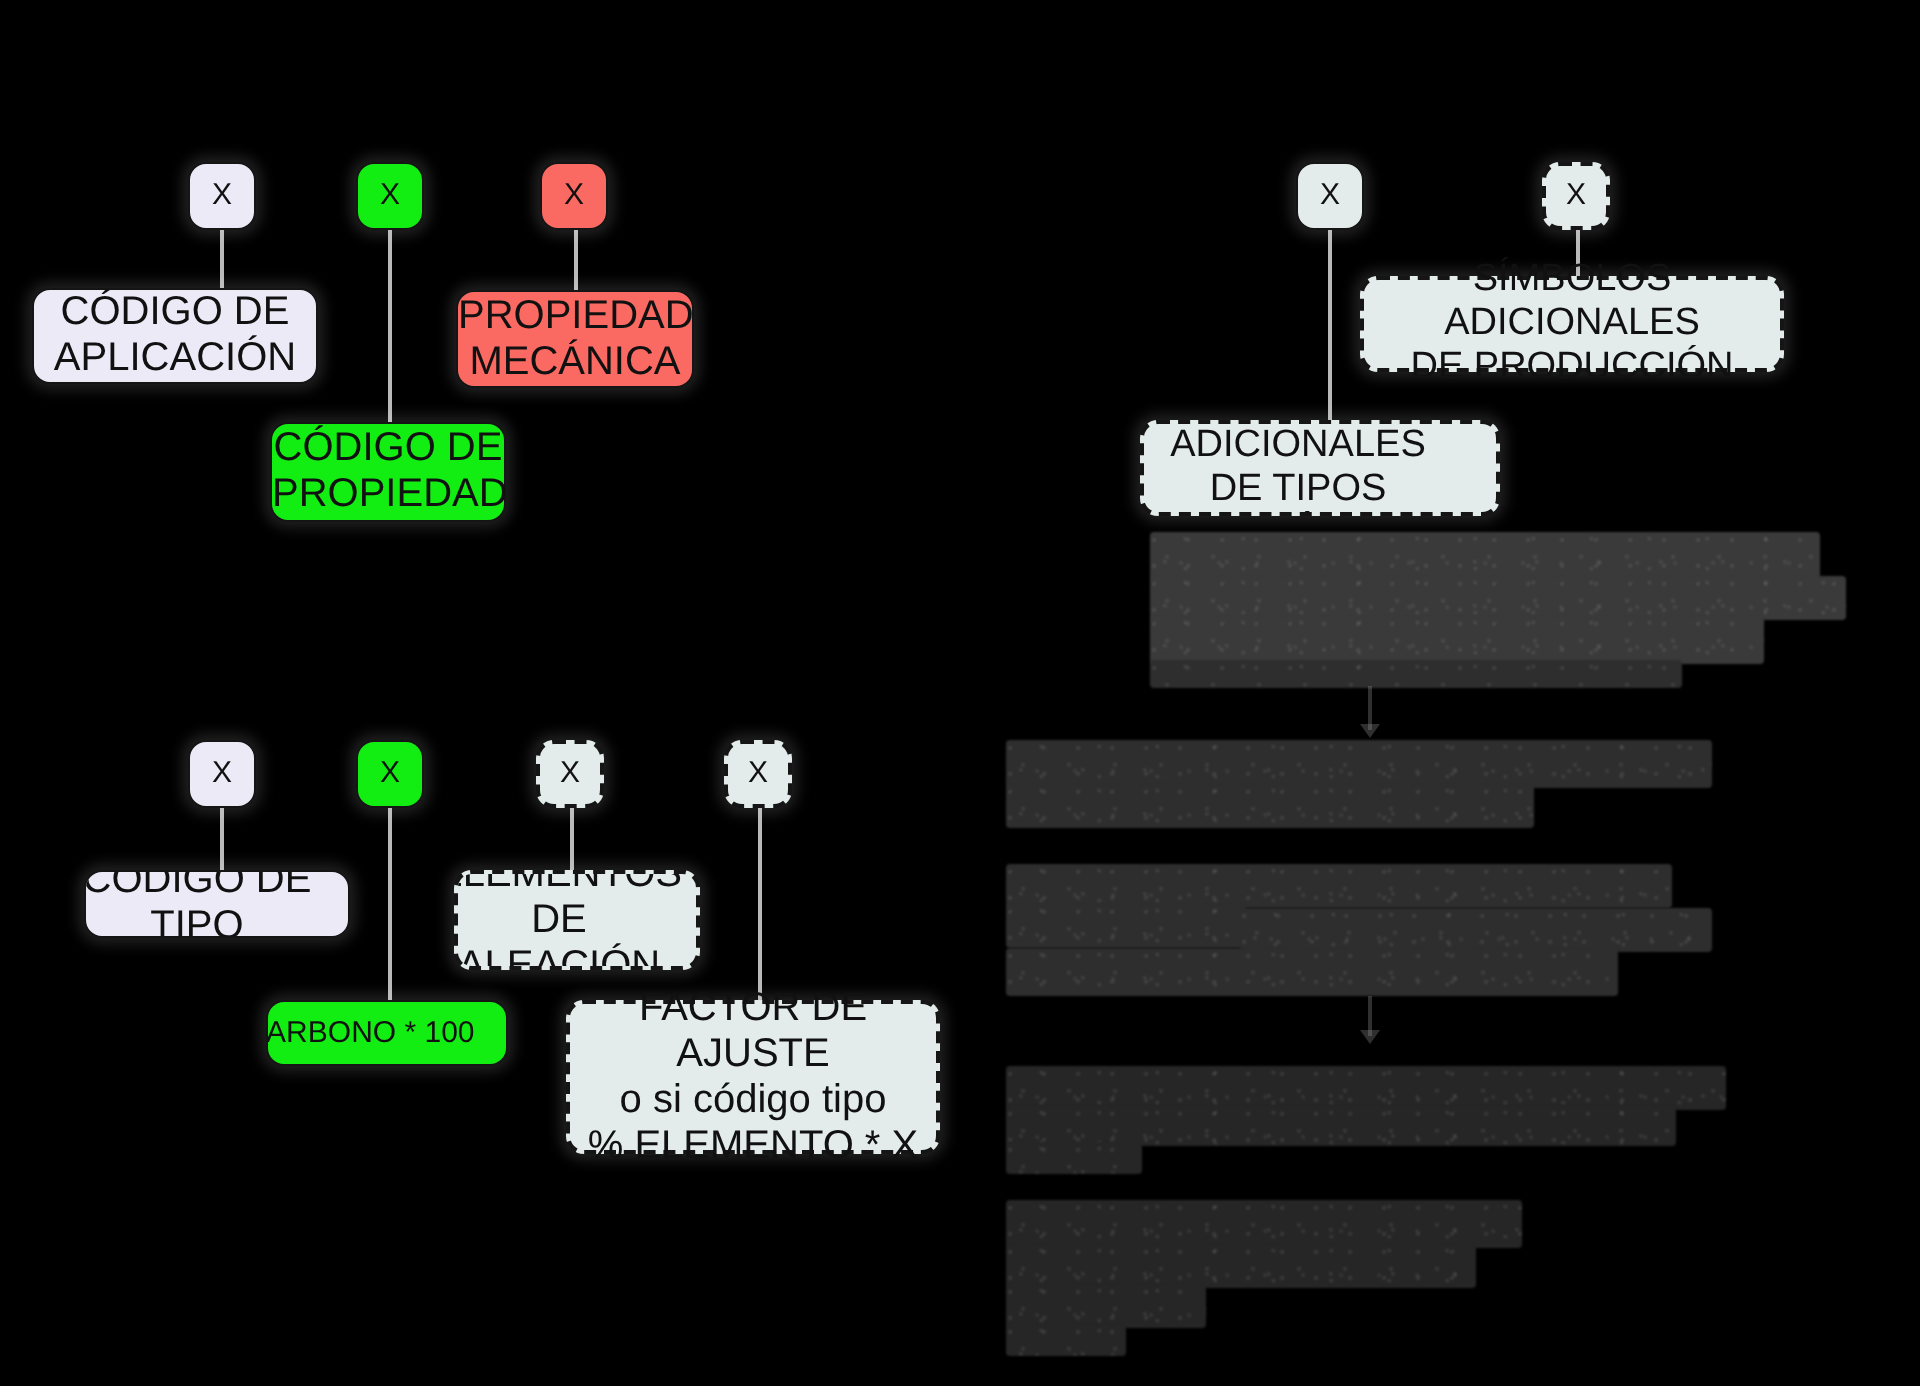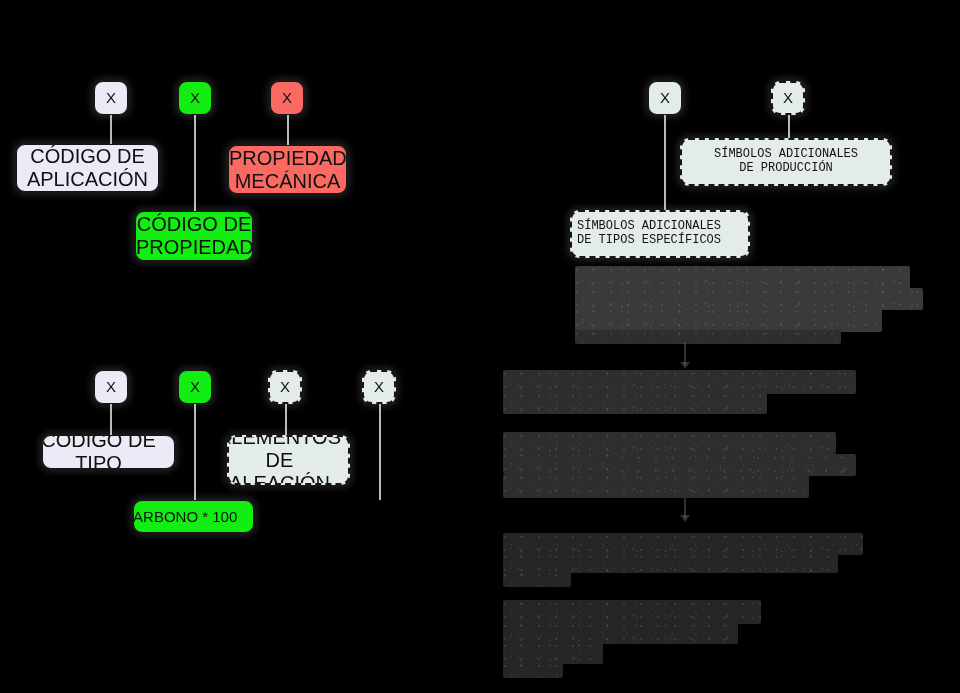--- a/index.html
+++ b/index.html
@@ -36,21 +36,21 @@
 
   
   .b-solid {border:1.6px solid #151515;}
   .b-dash  {border:2px dashed #151515;}
 
   
   .glow{box-shadow:0 0 7px 3px rgba(255,255,255,.13);}
 
   
   .t-lg{font-size:20px;}
-  .t-md{font-size:12px;font-family:Liberation Mono, monospace;}
+  .t-md{font-size:19px;}
 
   
   .conn{position:absolute;background:#d9d9d9;opacity:.85;}
   .conn.v{width:2px;}
   .arrow{
     position:absolute;width:0;height:0;
     border-left:5px solid transparent;border-right:5px solid transparent;
     border-top:7px solid #d9d9d9;opacity:.85;
   }
   .conn-dim{opacity:.30;background:#9a9a9a;}
@@ -156,20 +156,25 @@
 
   <div class="node f-mint b-dash glow t-lg" style="left:227px;top:435px;width:123px;height:50px;justify-content:flex-start;padding-left:4px;overflow:hidden;">
     <span class="lbl" style="text-align:center;width:148px;margin-left:-22px;">ELEMENTOS DE
 ALEACIÓN</span>
   </div>
 
   <div class="node f-green b-solid glow" style="left:133px;top:500px;width:121px;height:33px;font-size:15px;justify-content:flex-start;padding-left:2px;overflow:hidden;">
     <span class="lbl" style="text-align:center;width:168px;margin-left:-47px;">% CARBONO * 100</span>
   </div>
 
+  <div class="node f-mint b-dash glow t-lg" style="left:283px;top:500px;width:187px;height:77px;">
+    <span class="lbl">FACTOR DE AJUSTE
+o si código tipo
+% ELEMENTO * X</span>
+  </div>
 
   <div class="redacted" style="left:575px;top:266px;width:335px;height:24px;border-radius:2px;"></div>
   <div class="redacted" style="left:575px;top:288px;width:348px;height:22px;border-radius:2px;"></div>
   <div class="redacted" style="left:575px;top:308px;width:307px;height:24px;border-radius:2px;"></div>
   <div class="redacted darker" style="left:575px;top:330px;width:266px;height:14px;border-radius:2px;"></div>
 
   <div class="conn v conn-dim" style="left:684px;top:343px;height:22px;"></div>
   <div class="arrow arrow-dim" style="left:680px;top:362px;"></div>
 
   <div class="redacted darker" style="left:503px;top:370px;width:353px;height:24px;border-radius:2px;"></div>

